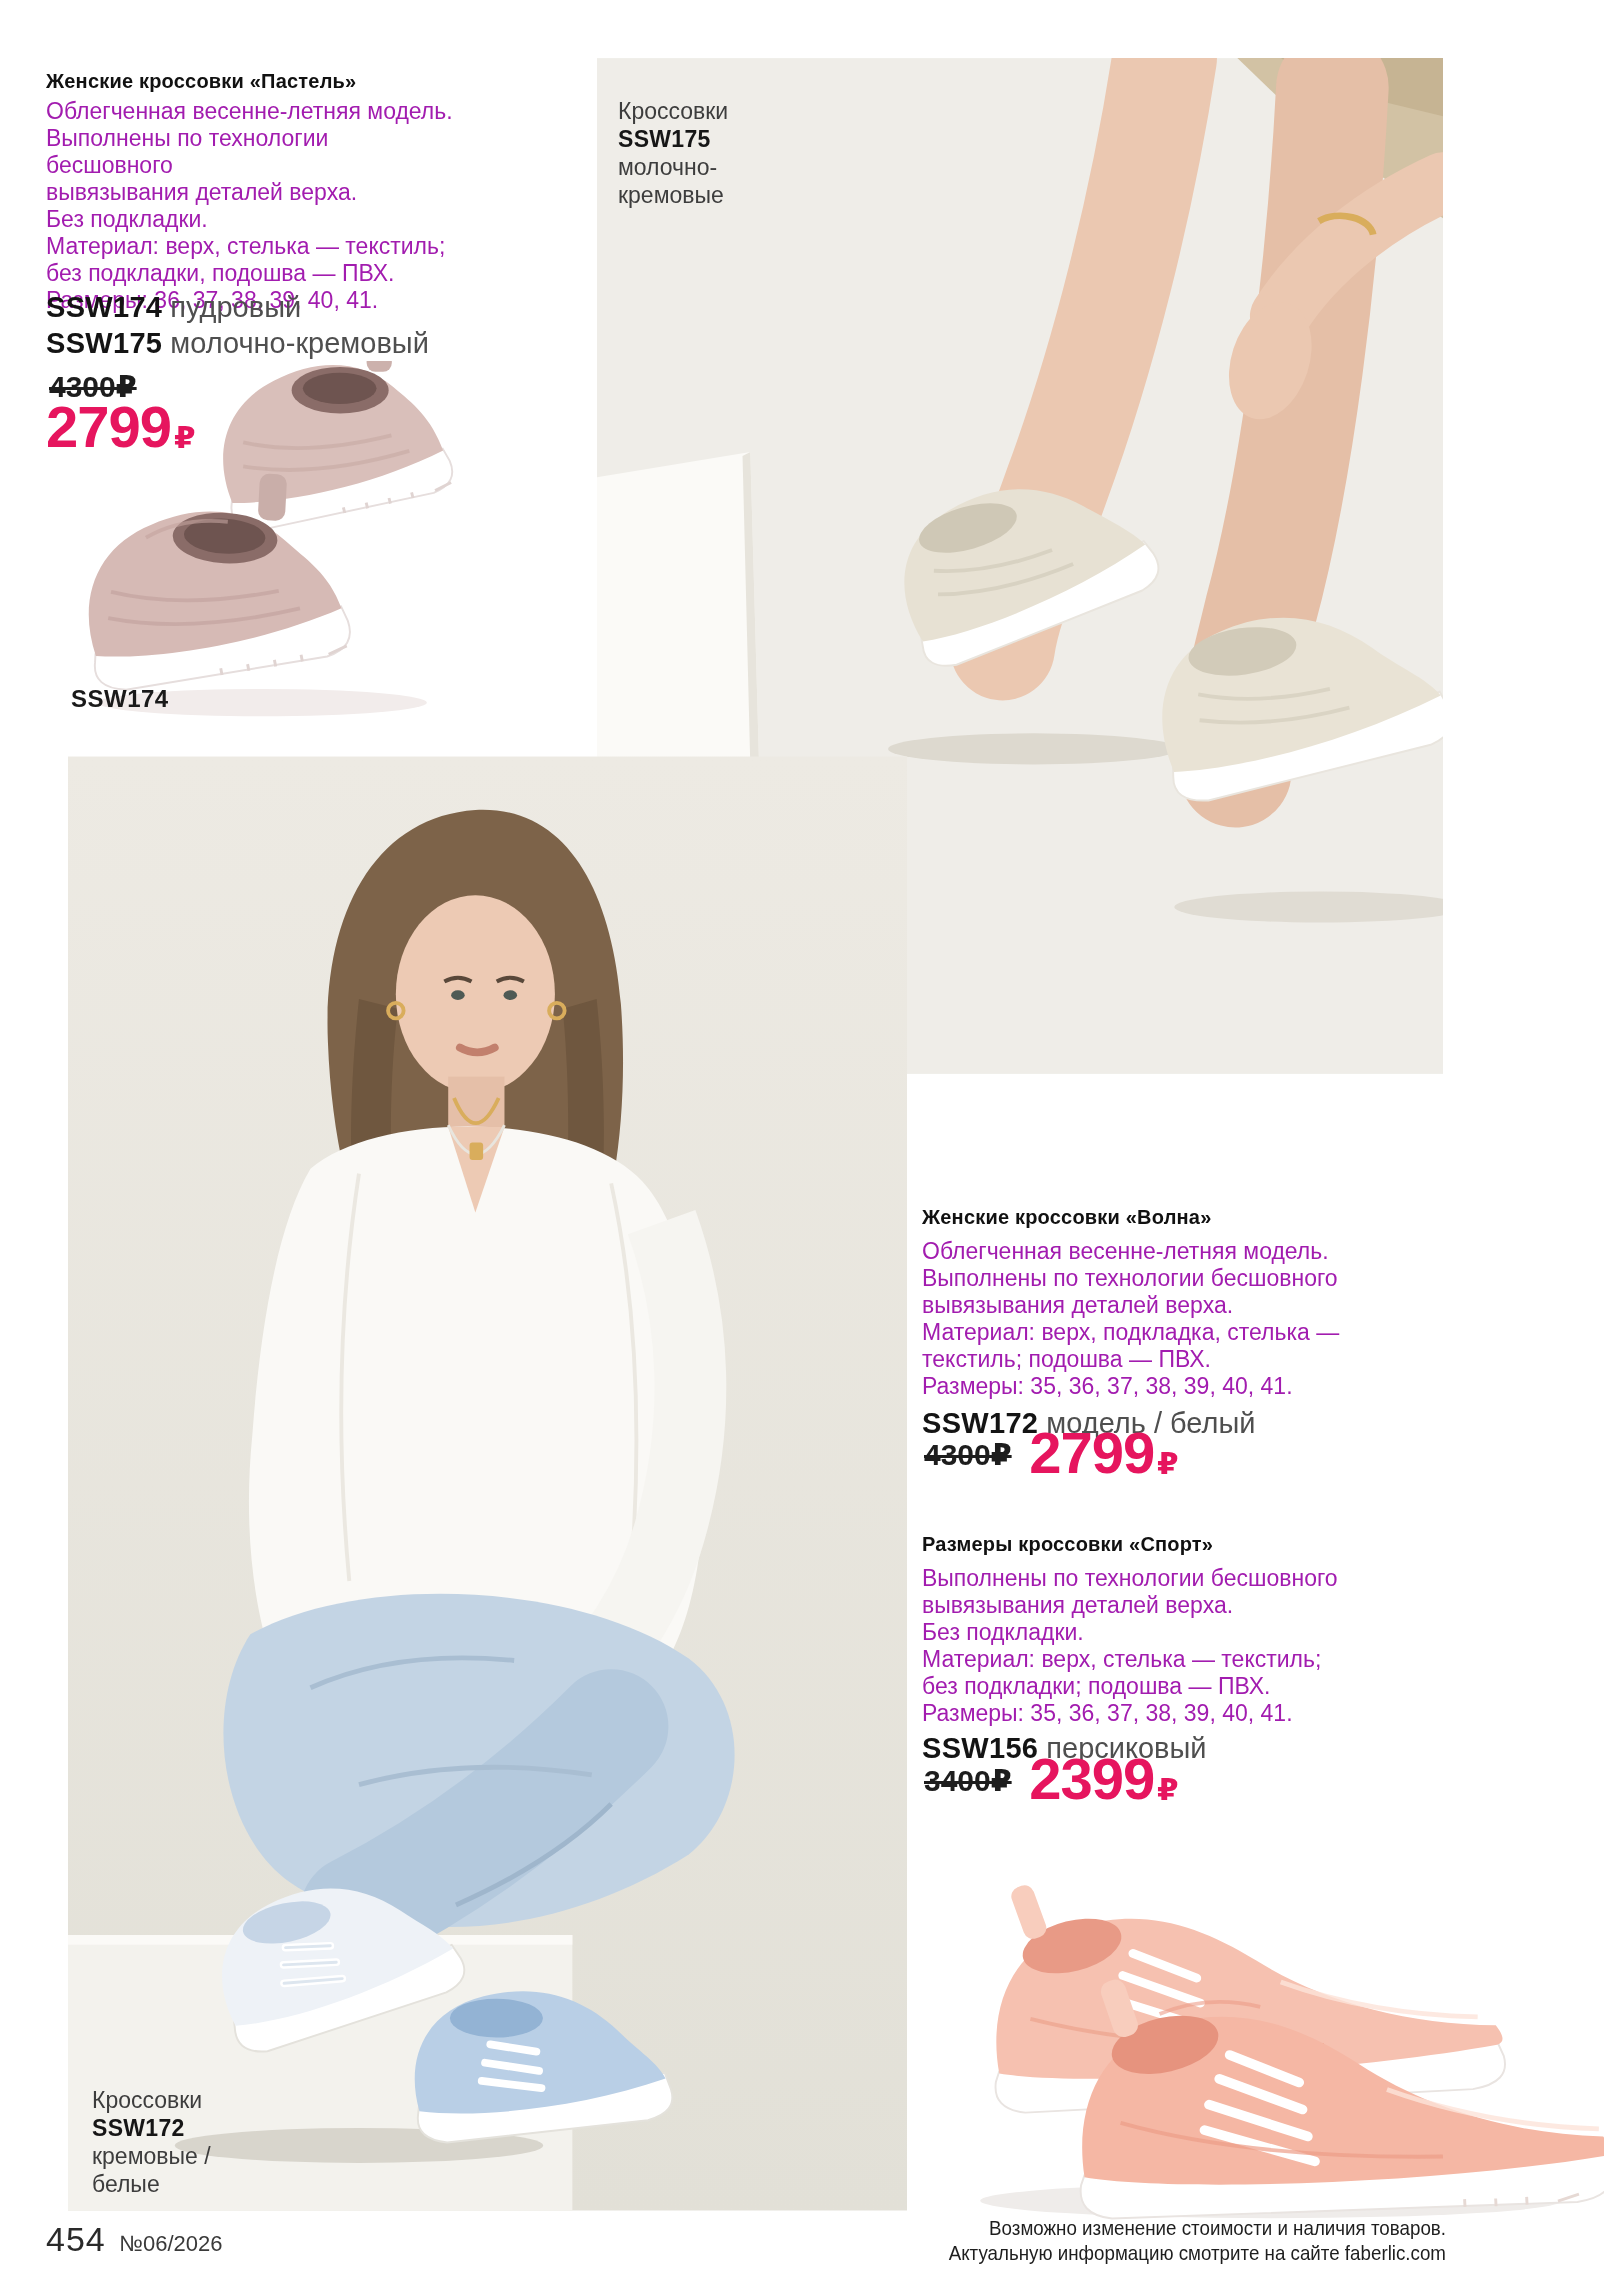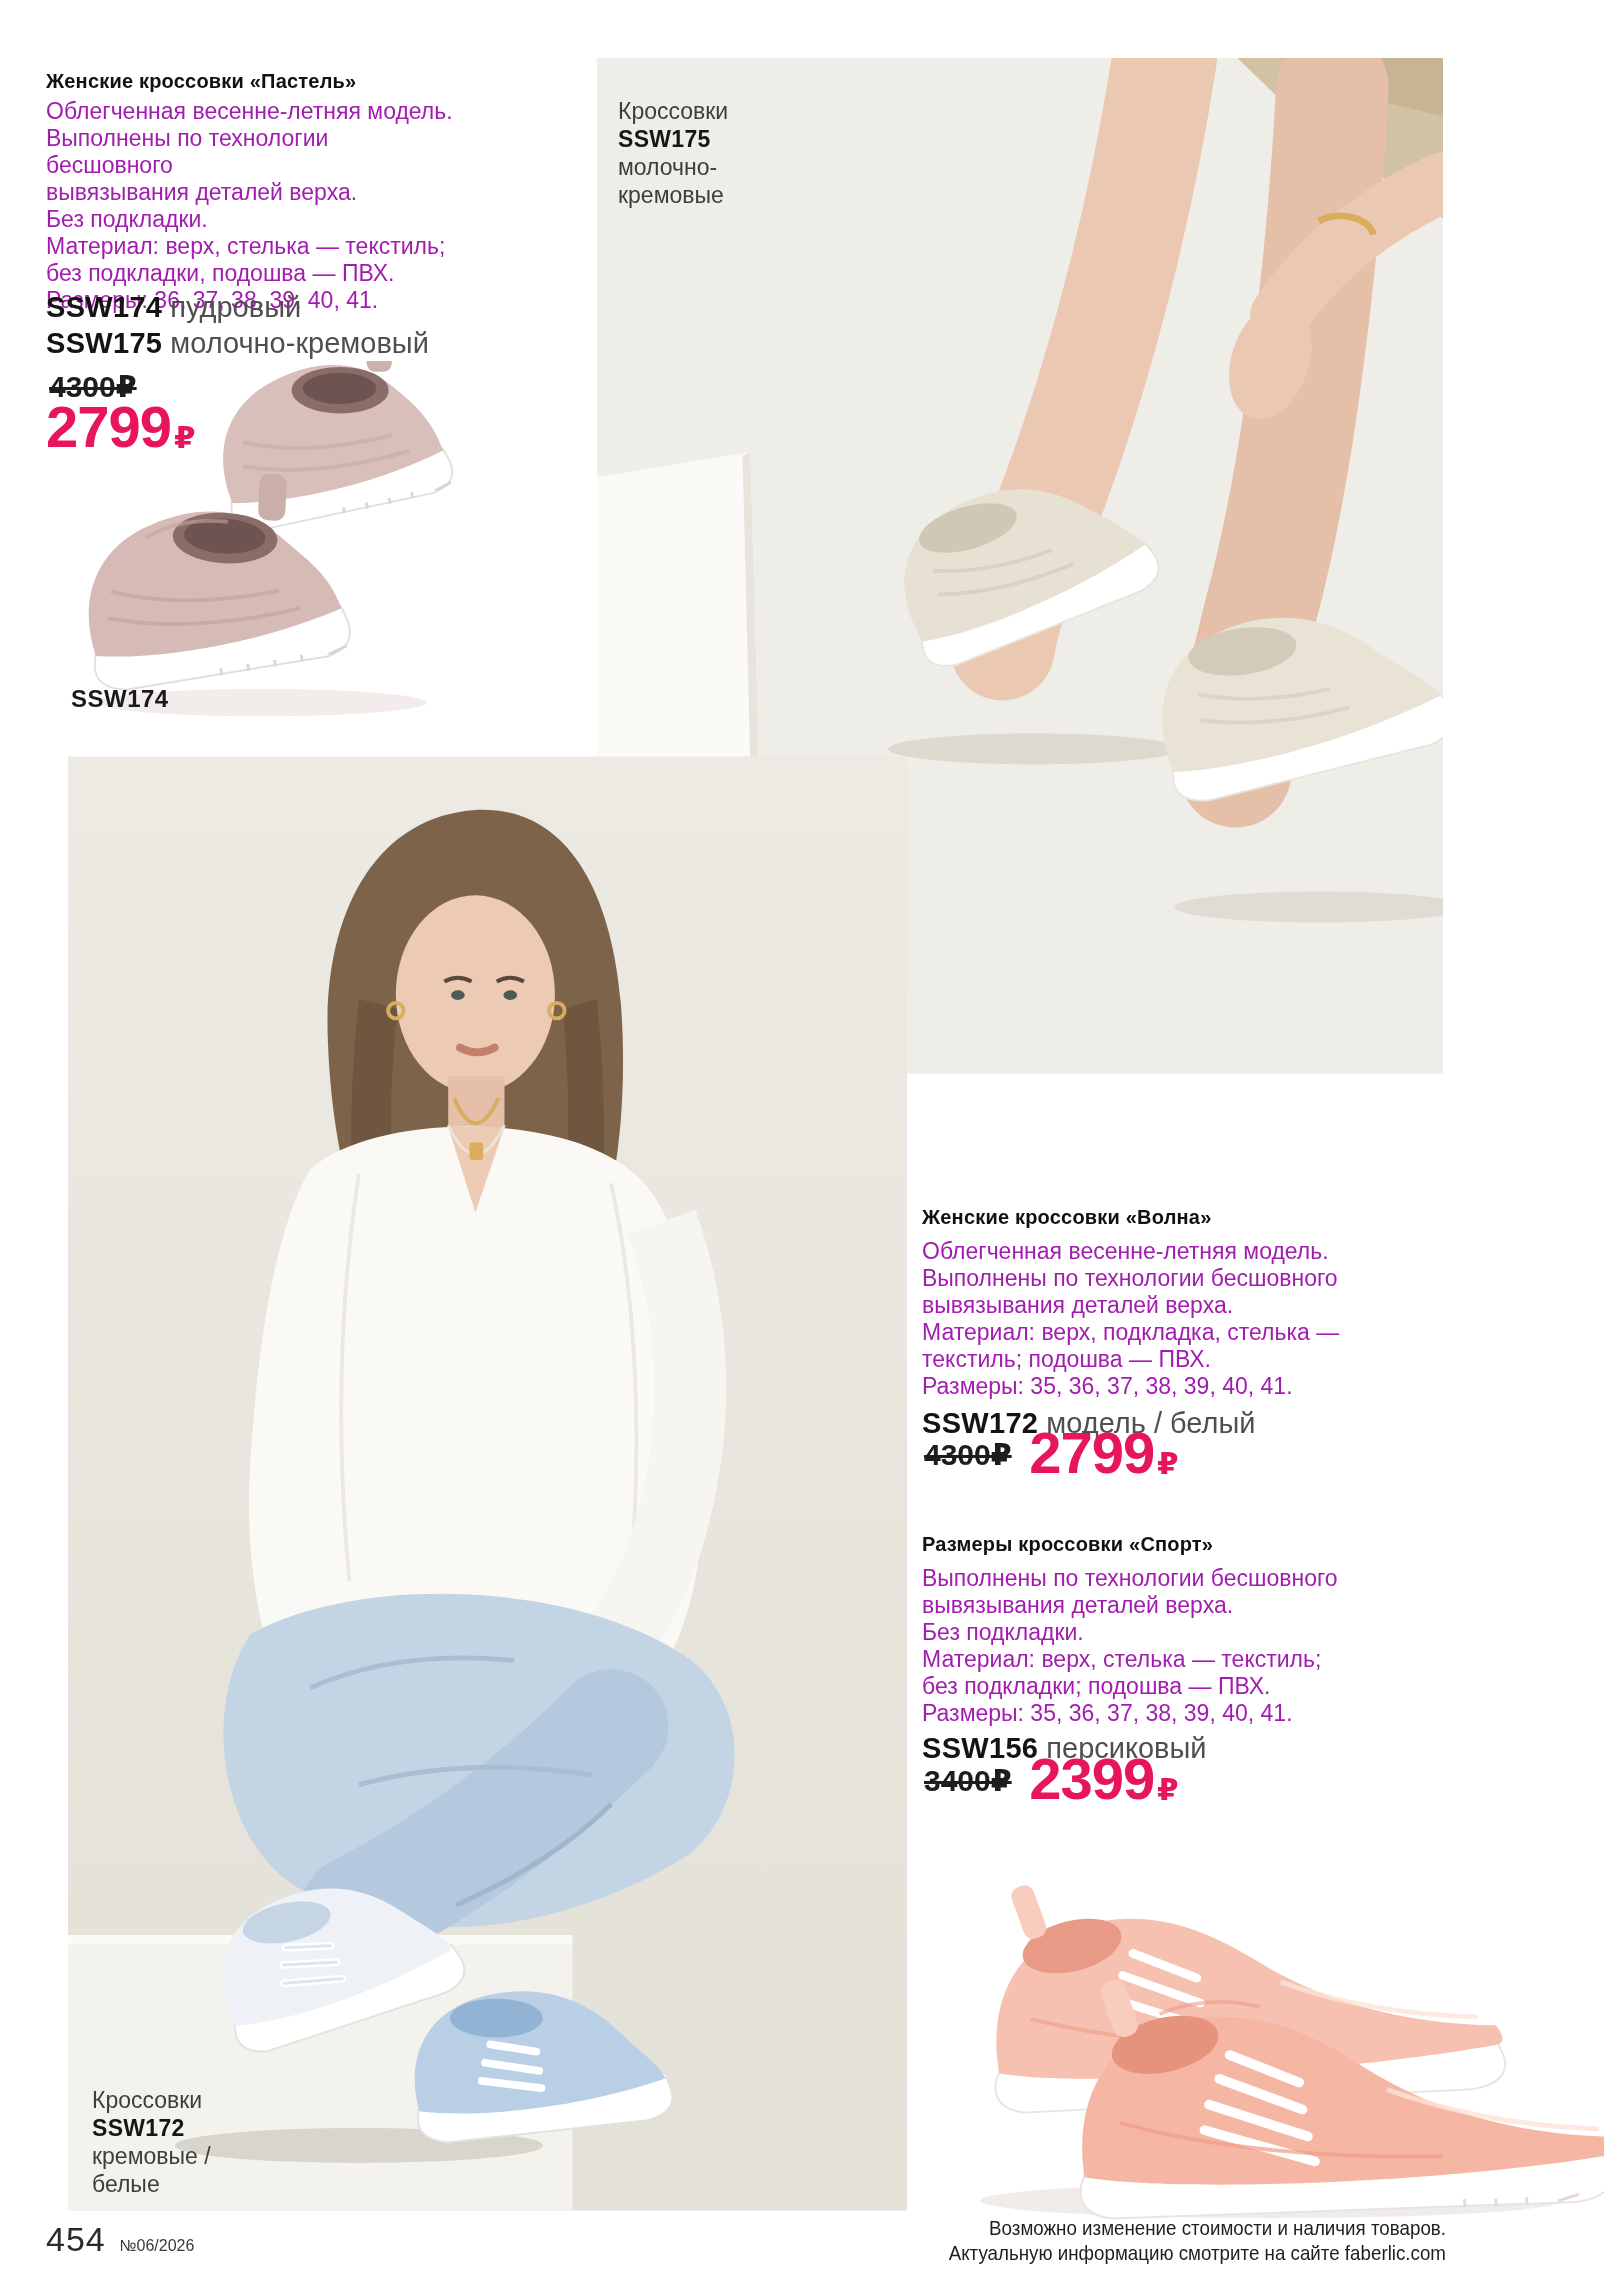--- a/index.html
+++ b/index.html
@@ -36,21 +36,21 @@
 
   
   .banner {
     background:var(--accent); color:#ffffff; display:flex; align-items:center; justify-content:center;
     font-size:49px; font-weight:800; letter-spacing:1px;
   }
 
   
   .footer-left { display:flex; align-items:baseline; gap:13.6px; color:#2a2a2a; }
   .footer-page { font-size:34px; font-weight:400; letter-spacing:1px; }
-  .footer-issue { font-size:16px; color:#3a3a3a; }
+  .footer-issue { font-size:22px; color:#3a3a3a; }
   .disclaimer {
     font-size:20.4px; line-height:25px; color:#1e1e1e; text-align:right; white-space:pre-line;
     transform:scaleX(.92); transform-origin:100% 0;
   }
 
   .photo { display:block; }
 
   :root { --accent:#e6155e; }
 </style>
 </head>

